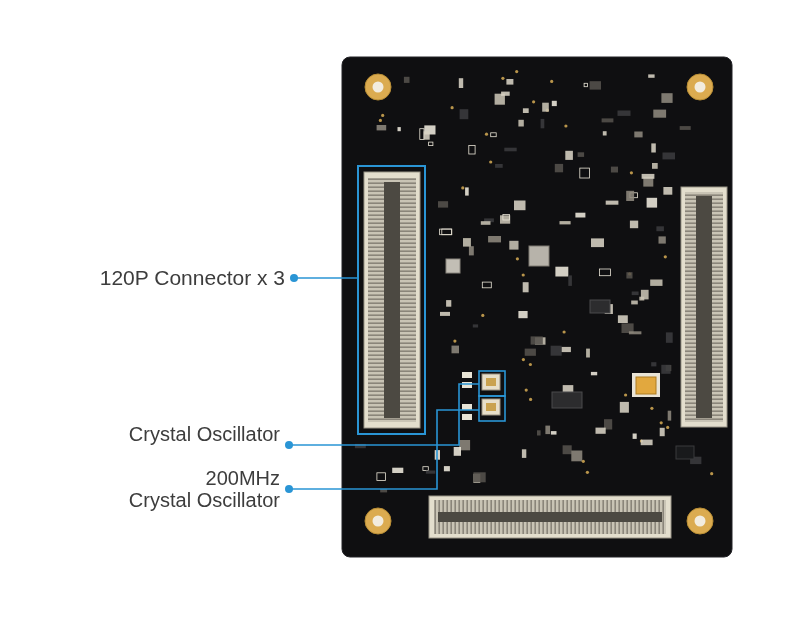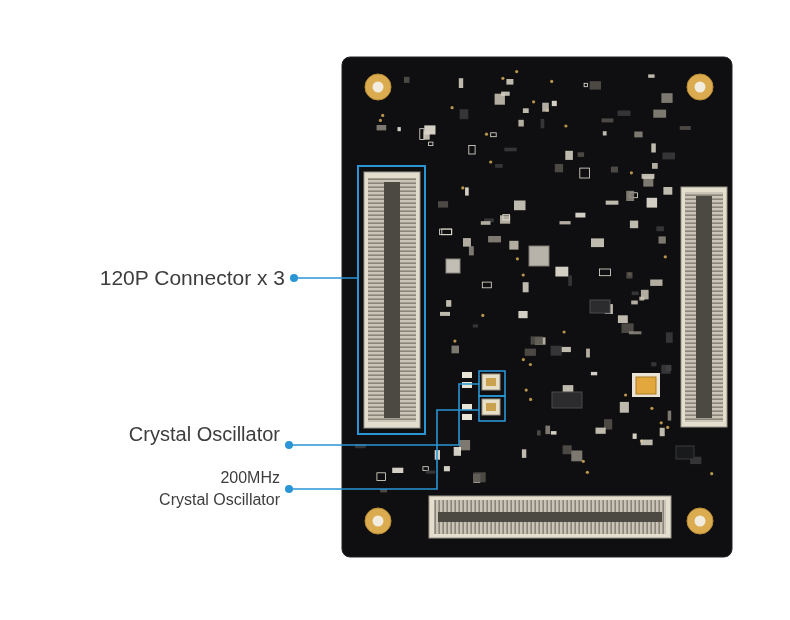--- a/index.html
+++ b/index.html
@@ -21,21 +21,21 @@
   .conn-body{fill:#e3decd;stroke:#9a9588;stroke-width:1;}
   .conn-slot{fill:#4c4942;}
   .annot-stroke{stroke:var(--accent);fill:none;stroke-width:2;}
   .annot-thin{stroke:var(--accent);fill:none;stroke-width:1.6;}
   .annot-dot{fill:var(--accent);}
   .label{
     position:absolute;color:var(--label);text-align:right;
   }
   .label-120p{right:537px;top:266px;font-size:21px;line-height:24px;}
   .label-125{right:542px;top:423px;font-size:20px;line-height:22px;}
-  .label-200{right:542px;top:467px;font-size:16px;line-height:22px;}
+  .label-200{right:542px;top:467px;font-size:20px;line-height:22px;}
 </style>
 </head>
 <body>
 
 <div class="stage">
 
   <svg id="scene" width="790" height="620" viewBox="0 0 790 620">
     <defs>
       <pattern id="hstripes" width="4" height="4" patternUnits="userSpaceOnUse">
         <rect width="4" height="4" fill="#c9c4b5"></rect>

